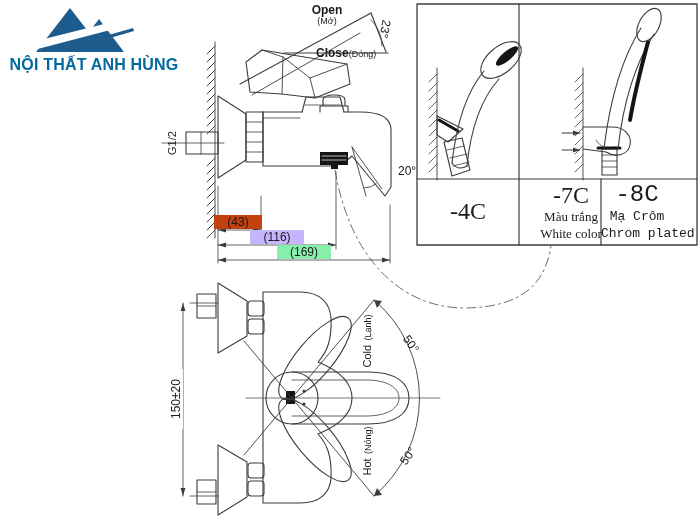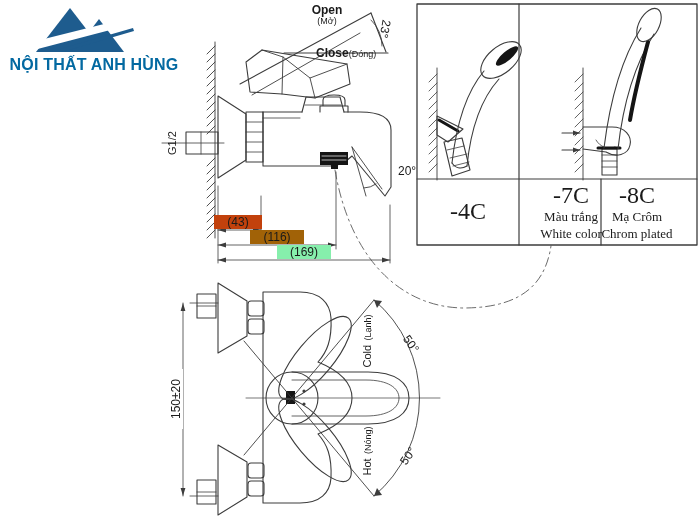--- a/index.html
+++ b/index.html
@@ -226,30 +226,30 @@
 
   <div class="lbl cad cad-b center" style="left:305px;top:3px;width:44px;">Open</div>
   <div class="lbl cad small center" style="left:305px;top:16px;width:44px;">(Mở)</div>
   <div class="lbl" style="left:316px;top:43px;">
     <span class="cad cad-b">Close</span><span class="cad small">(Đóng)</span>
   </div>
   <div class="lbl cad center" style="left:370px;top:22px;width:30px;transform:rotate(100deg);">23°</div>
   <div class="lbl cad center rot-ccw" style="left:152px;top:137px;width:40px;font-size:11px;">G1/2</div>
   <div class="lbl cad" style="left:350px;top:164px;margin-left:48px;">20°</div>
   <div class="lbl cad center" style="left:214px;top:215px;width:48px;background:#c2410c;">(43)</div>
-  <div class="lbl cad center" style="left:250px;top:230px;width:54px;background:#a16207;">(116)</div>
+  <div class="lbl cad center" style="left:250px;top:230px;width:54px;background:#c4b5fd;">(116)</div>
   <div class="lbl cad center" style="left:277px;top:245px;width:54px;background:#86efac;">(169)</div>
 
   <div class="lbl serif variant-code center" style="left:417px;top:198px;width:102px;">-4C</div>
   <div class="lbl serif center" style="left:519px;top:182px;width:104px;">
     <div class="variant-code">-7C</div>
     <div class="variant-sub">Màu trắng</div>
     <div class="variant-sub">White color</div>
   </div>
-  <div class="lbl serif center" style="left:601px;top:182px;width:72px;">
+  <div class="lbl serif center" style="left:601px;top:182px;width:72px;font-family:Liberation Mono, monospace;">
     <div class="variant-code">-8C</div>
     <div class="variant-sub">Mạ Crôm</div>
     <div class="variant-sub">Chrom plated</div>
   </div>
 
   <div class="lbl cad center rot-ccw" style="left:146px;top:392px;width:60px;font-size:12px;background:#fff;">150±20</div>
   <div class="lbl center two-line" style="left:339px;top:334px;width:56px;transform:rotate(-90deg);transform-origin:center;">
     <span class="cad" style="font-size:11px;">Cold</span>
     <span class="cad small">(Lạnh)</span>
   </div>

